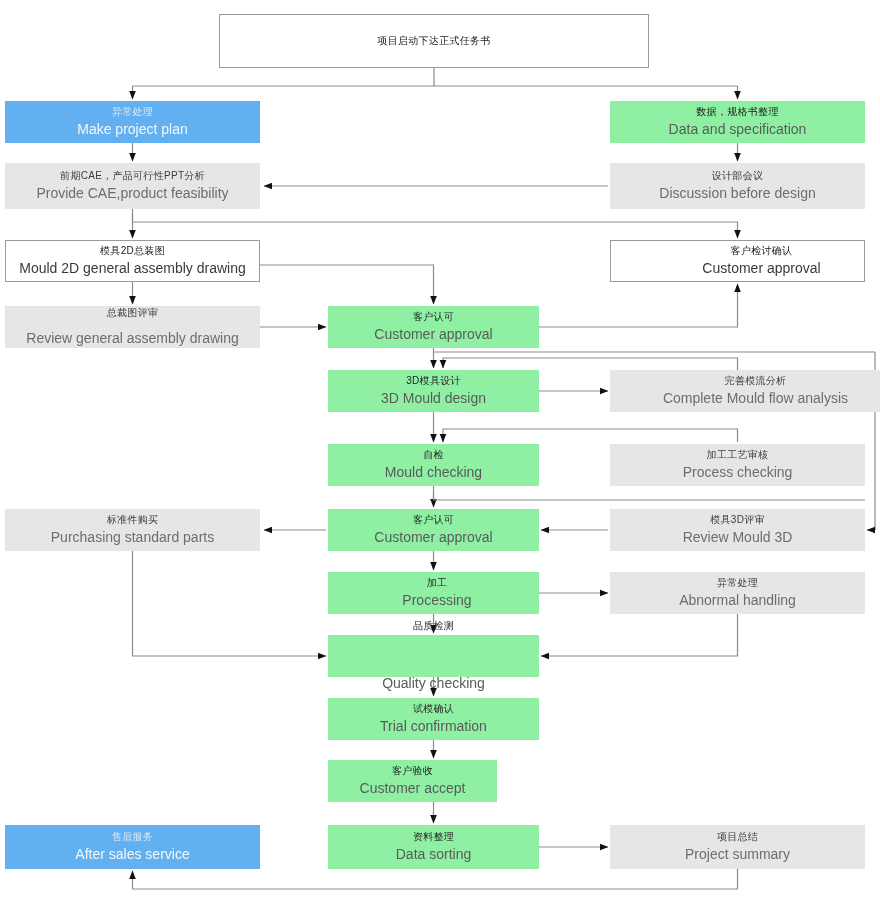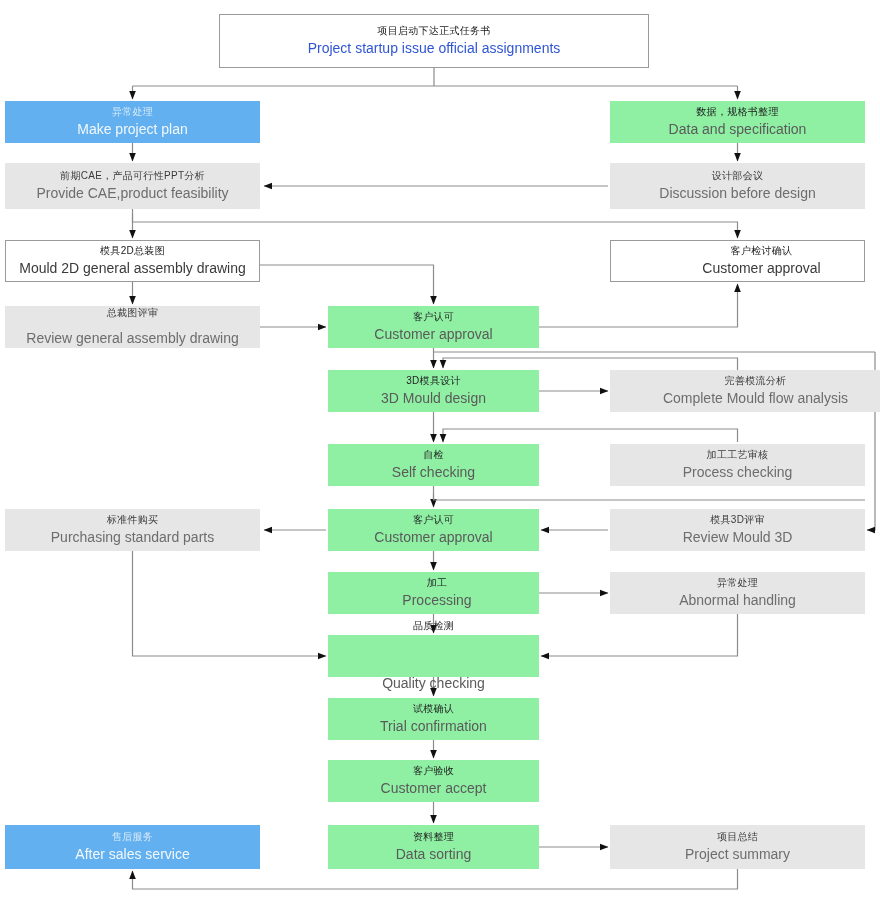--- a/index.html
+++ b/index.html
@@ -146,21 +146,20 @@
 
       <path d="M539,847 L608,847" marker-end="url(#ah)"></path>
 
       <path d="M737.5,869 L737.5,889 L132.5,889 L132.5,871" marker-end="url(#ah)"></path>
     </g>
   </svg>
 
   <div id="nodes">
       <div class="node v-white" style="left: 219px; top: 14px; width: 430px; height: 54px;">
         <div class="cn">项目启动下达正式任务书</div>
-        <div class="en">Project startup issue official assignments</div>
       </div>
       <div class="node v-blue" style="left: 5px; top: 101px; width: 255px; height: 42px;">
         <div class="cn">异常处理</div>
         <div class="en">Make project plan</div>
       </div>
       <div class="node v-green" style="left: 610px; top: 101px; width: 255px; height: 42px;">
         <div class="cn">数据，规格书整理</div>
         <div class="en">Data and specification</div>
       </div>
       <div class="node v-gray" style="left: 5px; top: 163px; width: 255px; height: 46px;">
@@ -190,21 +189,21 @@
       <div class="node v-green" style="left: 328px; top: 370px; width: 211px; height: 42px;">
         <div class="cn">3D模具设计</div>
         <div class="en">3D Mould design</div>
       </div>
       <div class="node v-gray" style="left: 610px; top: 370px; width: 291px; height: 42px;">
         <div class="cn">完善模流分析</div>
         <div class="en">Complete Mould flow analysis</div>
       </div>
       <div class="node v-green" style="left: 328px; top: 444px; width: 211px; height: 42px;">
         <div class="cn">自检</div>
-        <div class="en">Self checking</div>
+        <div class="en">Mould checking</div>
       </div>
       <div class="node v-gray" style="left: 610px; top: 444px; width: 255px; height: 42px;">
         <div class="cn">加工工艺审核</div>
         <div class="en">Process checking</div>
       </div>
       <div class="node v-gray" style="left: 5px; top: 509px; width: 255px; height: 42px;">
         <div class="cn">标准件购买</div>
         <div class="en">Purchasing standard parts</div>
       </div>
       <div class="node v-green" style="left: 328px; top: 509px; width: 211px; height: 42px;">
@@ -224,21 +223,21 @@
         <div class="en">Abnormal handling</div>
       </div>
       <div class="node v-green" style="left: 328px; top: 635px; width: 211px; height: 42px; gap: 40px;">
         <div class="cn">品质检测</div>
         <div class="en">Quality checking</div>
       </div>
       <div class="node v-green" style="left: 328px; top: 698px; width: 211px; height: 42px;">
         <div class="cn">试模确认</div>
         <div class="en">Trial confirmation</div>
       </div>
-      <div class="node v-green" style="left: 328px; top: 760px; width: 211px; height: 42px;">
+      <div class="node v-green" style="left: 328px; top: 760px; width: 169px; height: 42px;">
         <div class="cn">客户验收</div>
         <div class="en">Customer accept</div>
       </div>
       <div class="node v-blue" style="left: 5px; top: 825px; width: 255px; height: 44px;">
         <div class="cn">售后服务</div>
         <div class="en">After sales service</div>
       </div>
       <div class="node v-green" style="left: 328px; top: 825px; width: 211px; height: 44px;">
         <div class="cn">资料整理</div>
         <div class="en">Data sorting</div>

